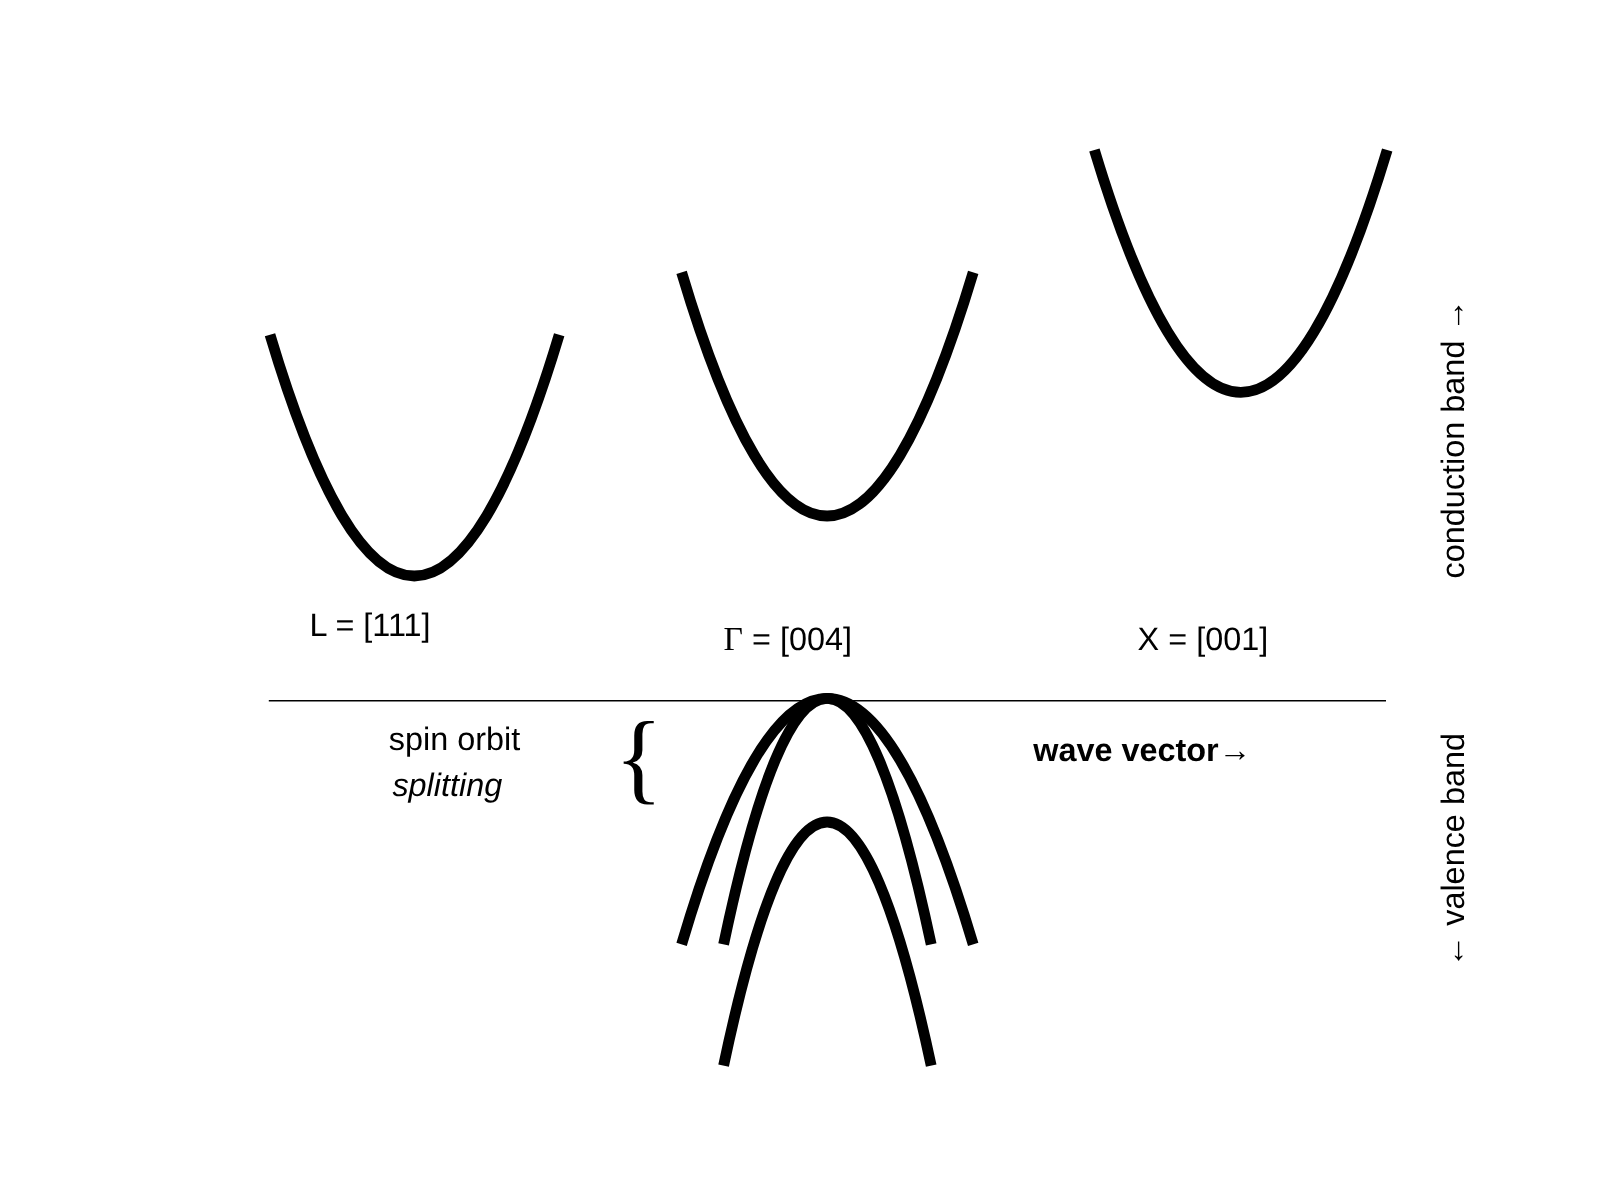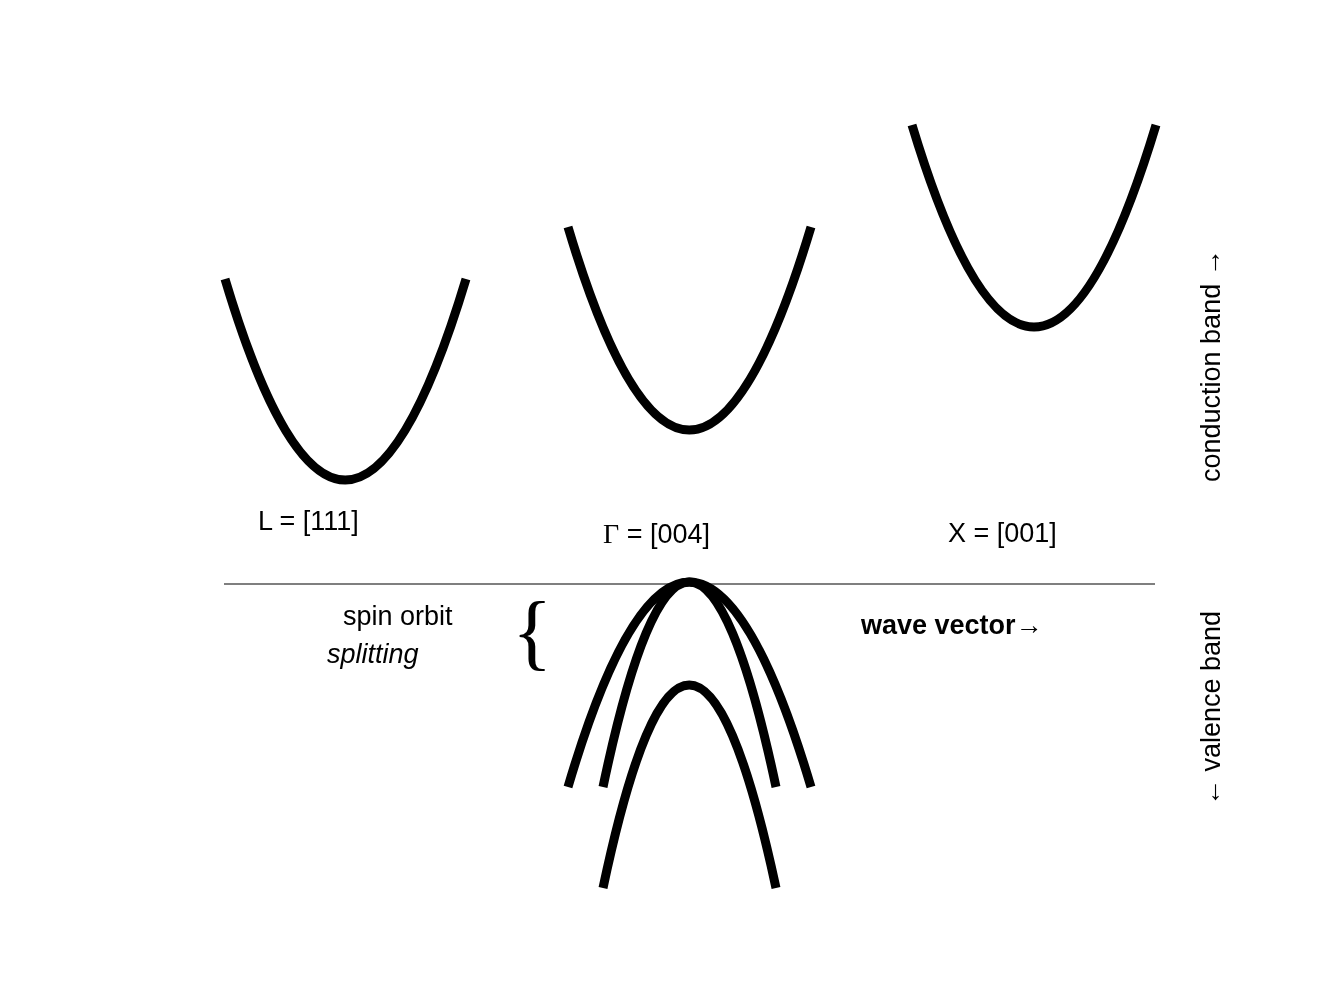--- a/index.html
+++ b/index.html
@@ -23,20 +23,20 @@
     <path d="M603,787 Q689,377 776,787"></path>
     <path d="M603,888 Q689,482 776,888"></path>
   </g>
   <line x1="224" y1="584" x2="1155" y2="584" stroke="#000" stroke-width="1.2"></line>
 </svg>
 
 <div class="lbl" style="left:258px;top:508px;">L = [111]</div>
 <div class="lbl" style="left:603px;top:520px;"><span class="gamma">Γ</span><span> = [004]</span></div>
 <div class="lbl" style="left:948px;top:520px;text-align:center;">X = [001]</div>
 
-<div class="lbl" style="left:343px;top:603px;">spin orbit</div>
+<div class="lbl" style="left:324px;top:603px;">spin orbit</div>
 <div class="lbl" style="left:327px;top:641px;font-style:italic;">splitting</div>
 <div class="brace" style="left:512px;top:590px;">{</div>
 
 <div class="lbl" style="left:861px;top:612px;font-weight:bold;">wave vector→</div>
 
 <div class="vert" style="left:1196px;top:482px;">conduction band →</div>
 <div class="vert" style="left:1196px;top:806px;">← valence band</div>
 
 </body></html>

